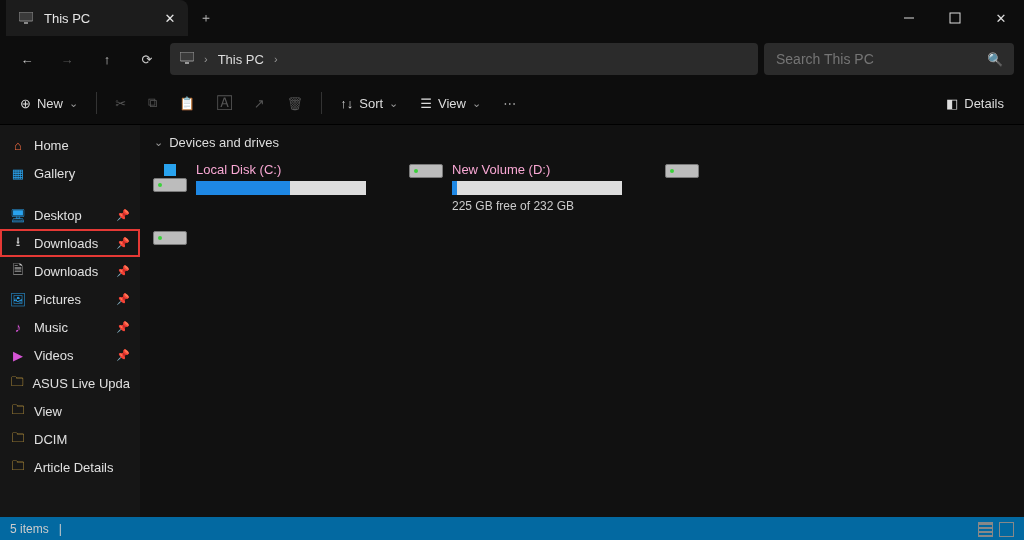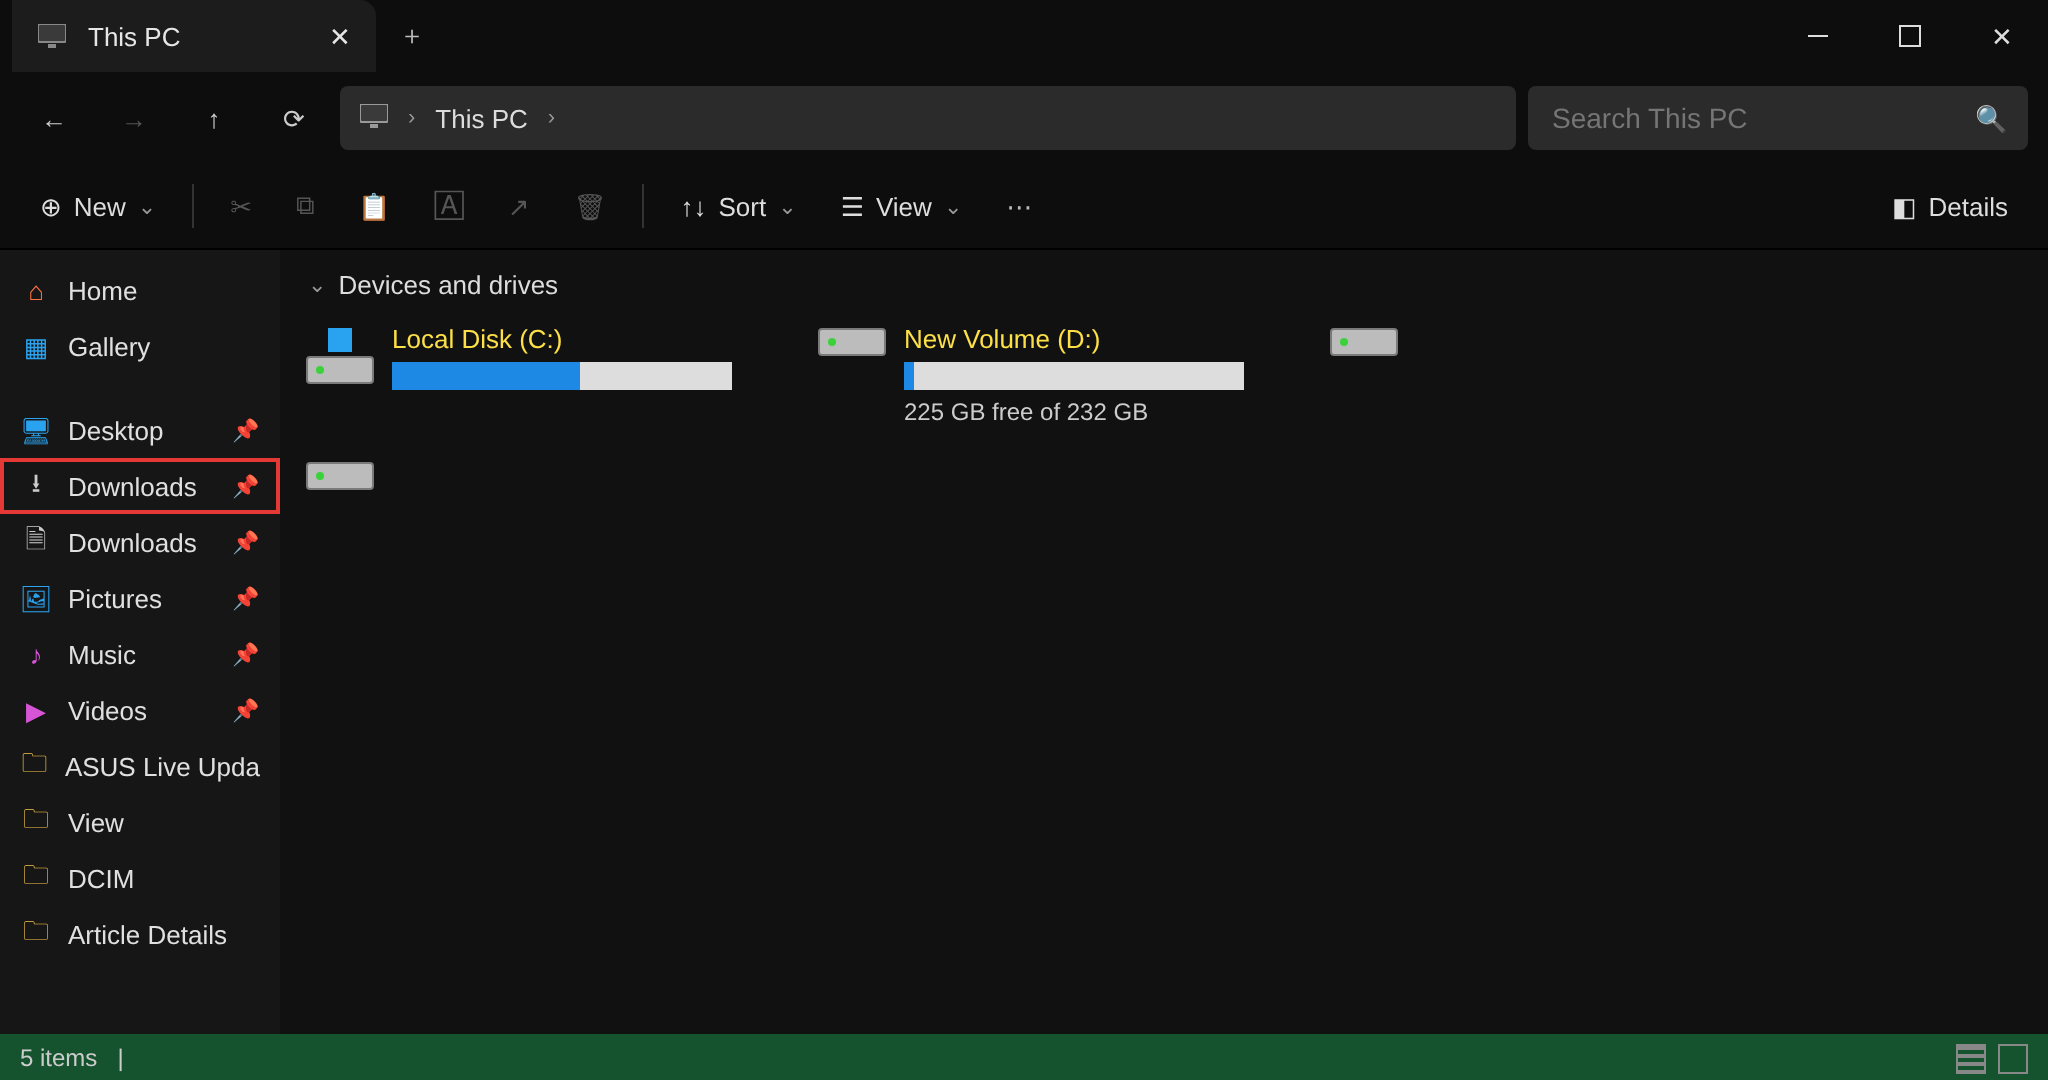--- a/index.html
+++ b/index.html
@@ -31,23 +31,23 @@
   .content{flex:1;background:#111;padding:10px 8px;overflow:auto}
   .group-hdr{display:flex;align-items:center;gap:6px;color:#ddd;font-size:13px;margin:0 0 8px 6px}
   .drives{display:flex;flex-wrap:wrap;gap:8px 16px}
   .drive{width:232px;display:flex;gap:8px;padding:4px}
   .drive-ico{width:36px;display:flex;flex-direction:column;align-items:center;gap:2px;padding-top:2px}
   .drive-meta{flex:1;display:flex;flex-direction:column;gap:4px}
   .bar{width:170px;height:14px;background:#ddd;position:relative}
   .fill{position:absolute;left:0;top:0;bottom:0}
   .fill.blue{background:#1e88e5}
   .fill.red{background:#e53935}
-  .drive-name{color:#fde047}
+  .drive-name{color:#f9a8d4}
   .drive-free{color:#ccc;font-size:12px}
-  .statusbar{height:24px;background:#14532d;display:flex;align-items:center;padding:0 10px;color:#ccc;font-size:12px;gap:10px}
+  .statusbar{height:24px;background:#0369a1;display:flex;align-items:center;padding:0 10px;color:#ccc;font-size:12px;gap:10px}
   .status-right{margin-left:auto;display:flex;gap:6px;color:#888}
   .sq{width:13px;height:13px;border:1px solid #888}
   .chev{font-size:11px;color:#999}
   .winlogo{width:12px;height:12px;display:inline-block;background:conic-gradient(#29a3ef 0 25%,#29a3ef 25% 50%,#29a3ef 50% 75%,#29a3ef 75% 100%);}
   .folder{color:#f3c14b}
   .hdd-body{width:32px;height:12px;background:#bcbcbc;border-radius:2px;border:1px solid #7a7a7a;position:relative}
   .hdd-body::before{content:"";position:absolute;left:4px;top:4px;width:4px;height:4px;background:#3bd13b;border-radius:50%}
 </style>
 </head>
 <body>

